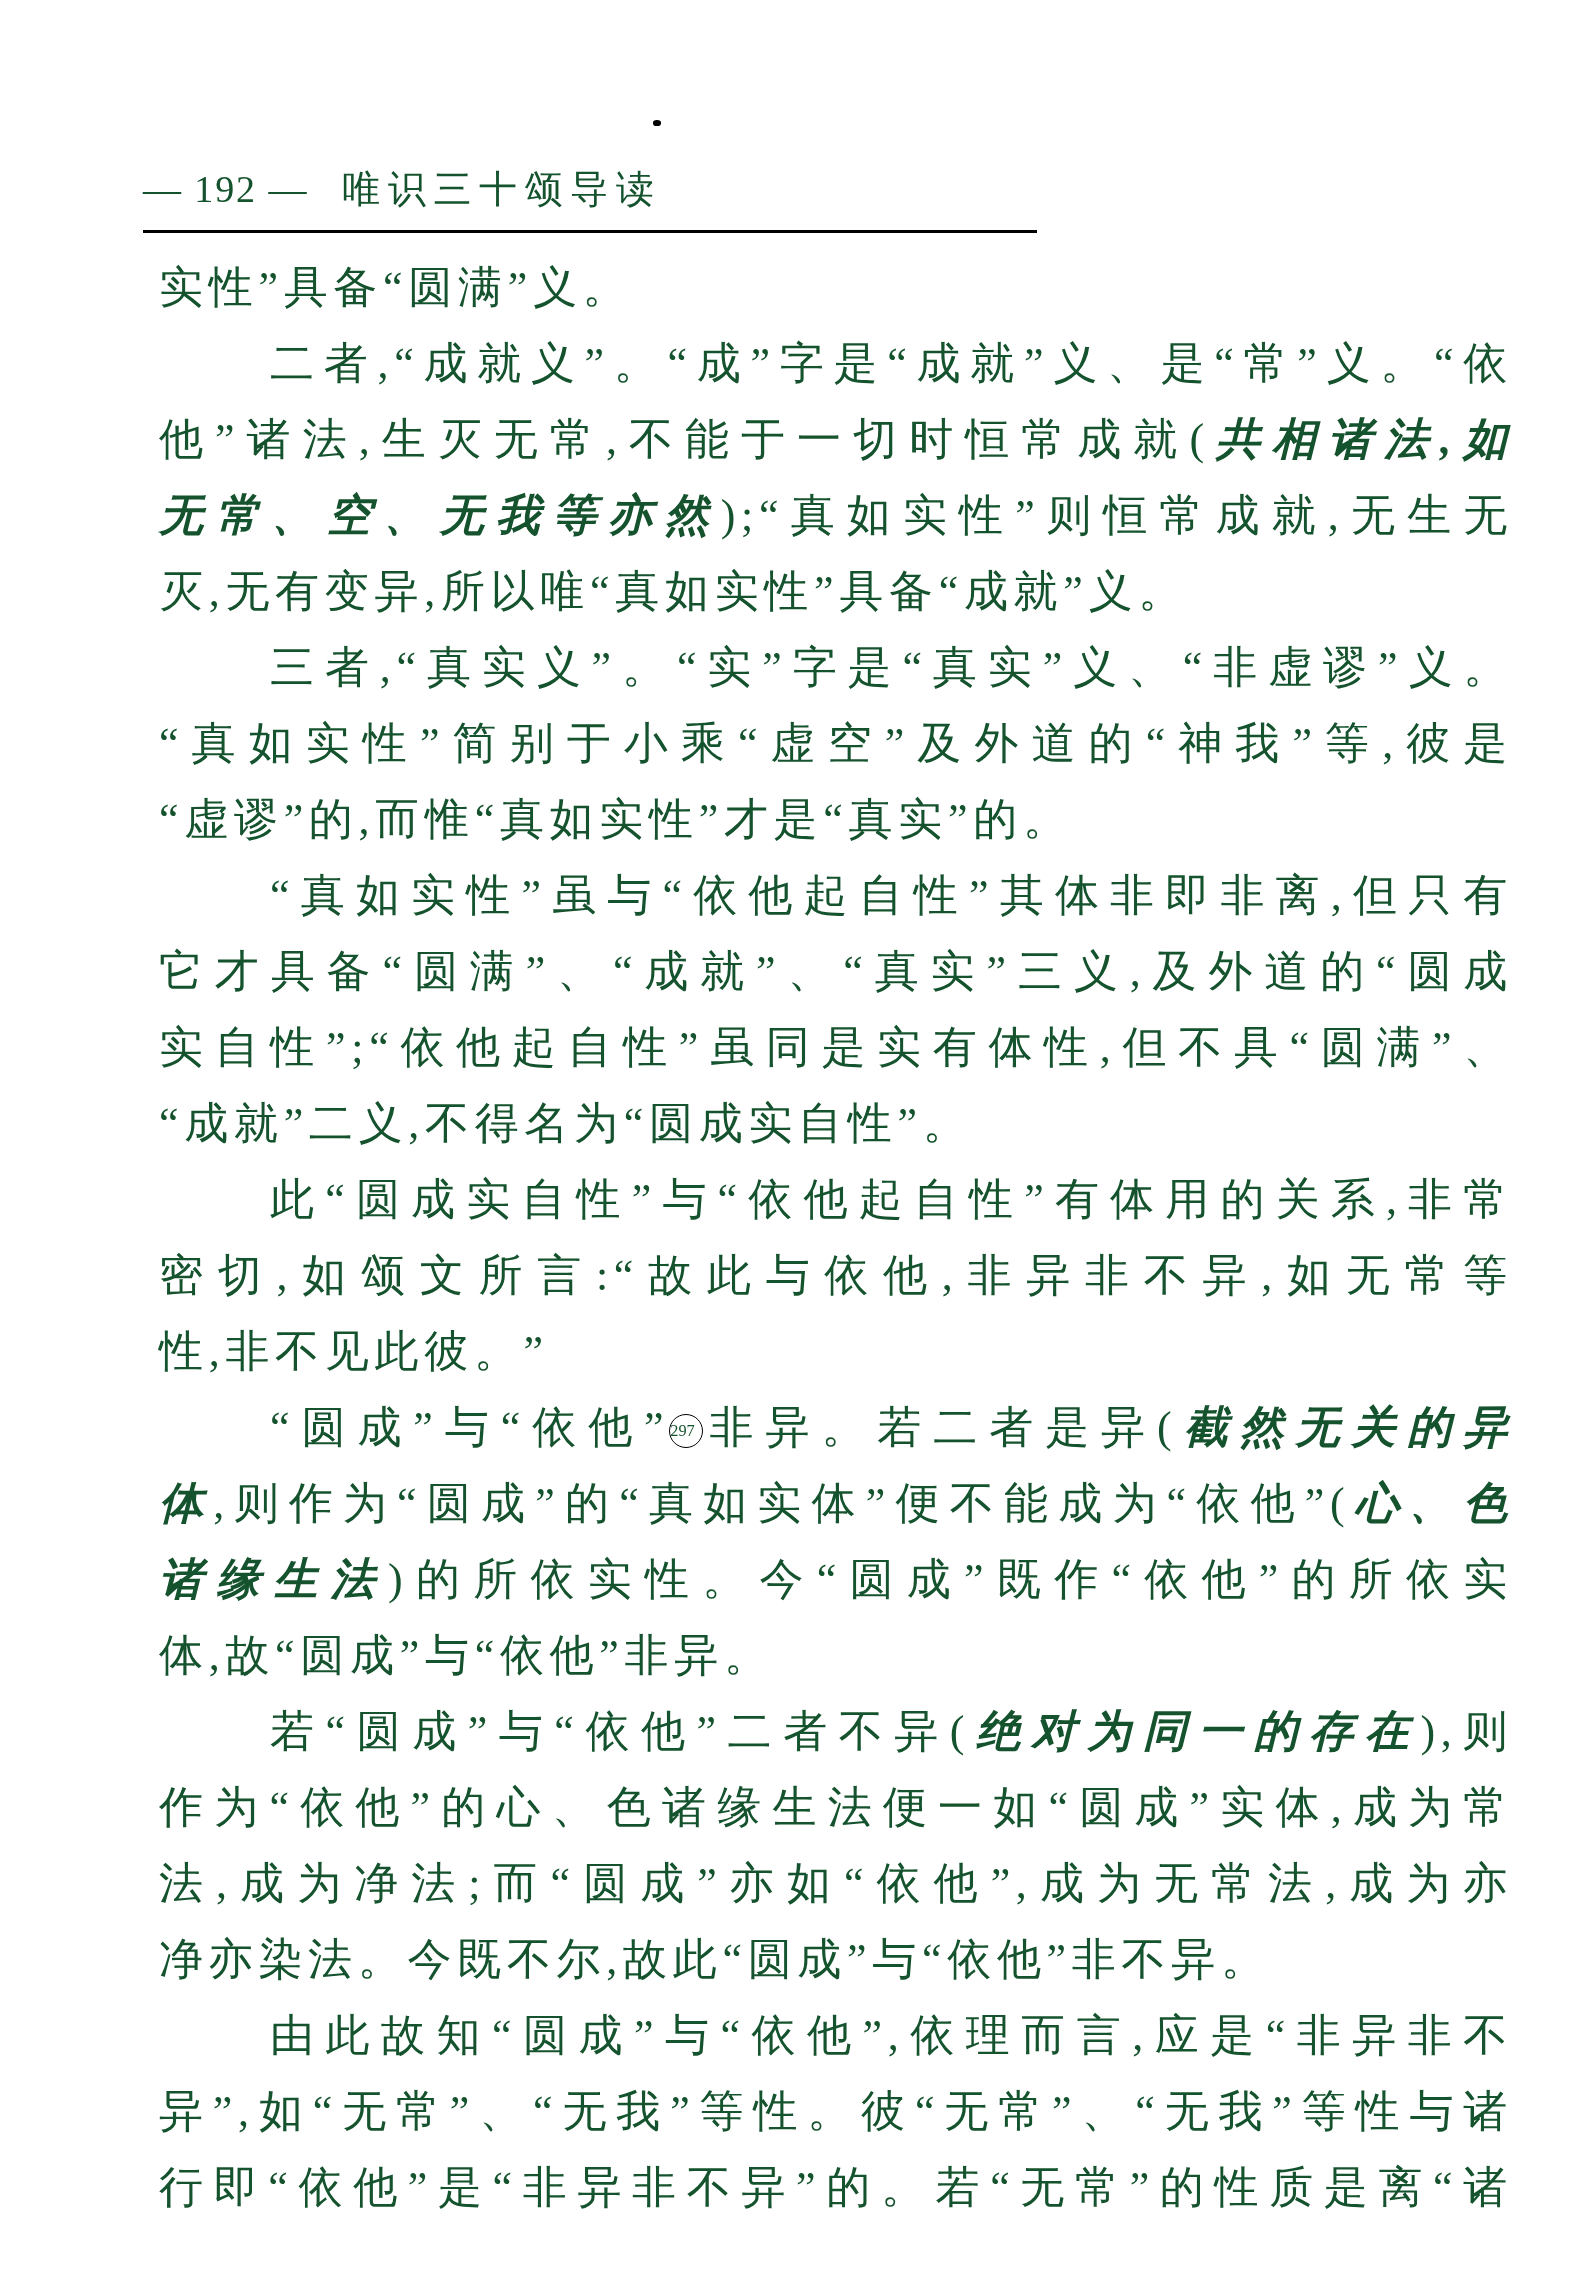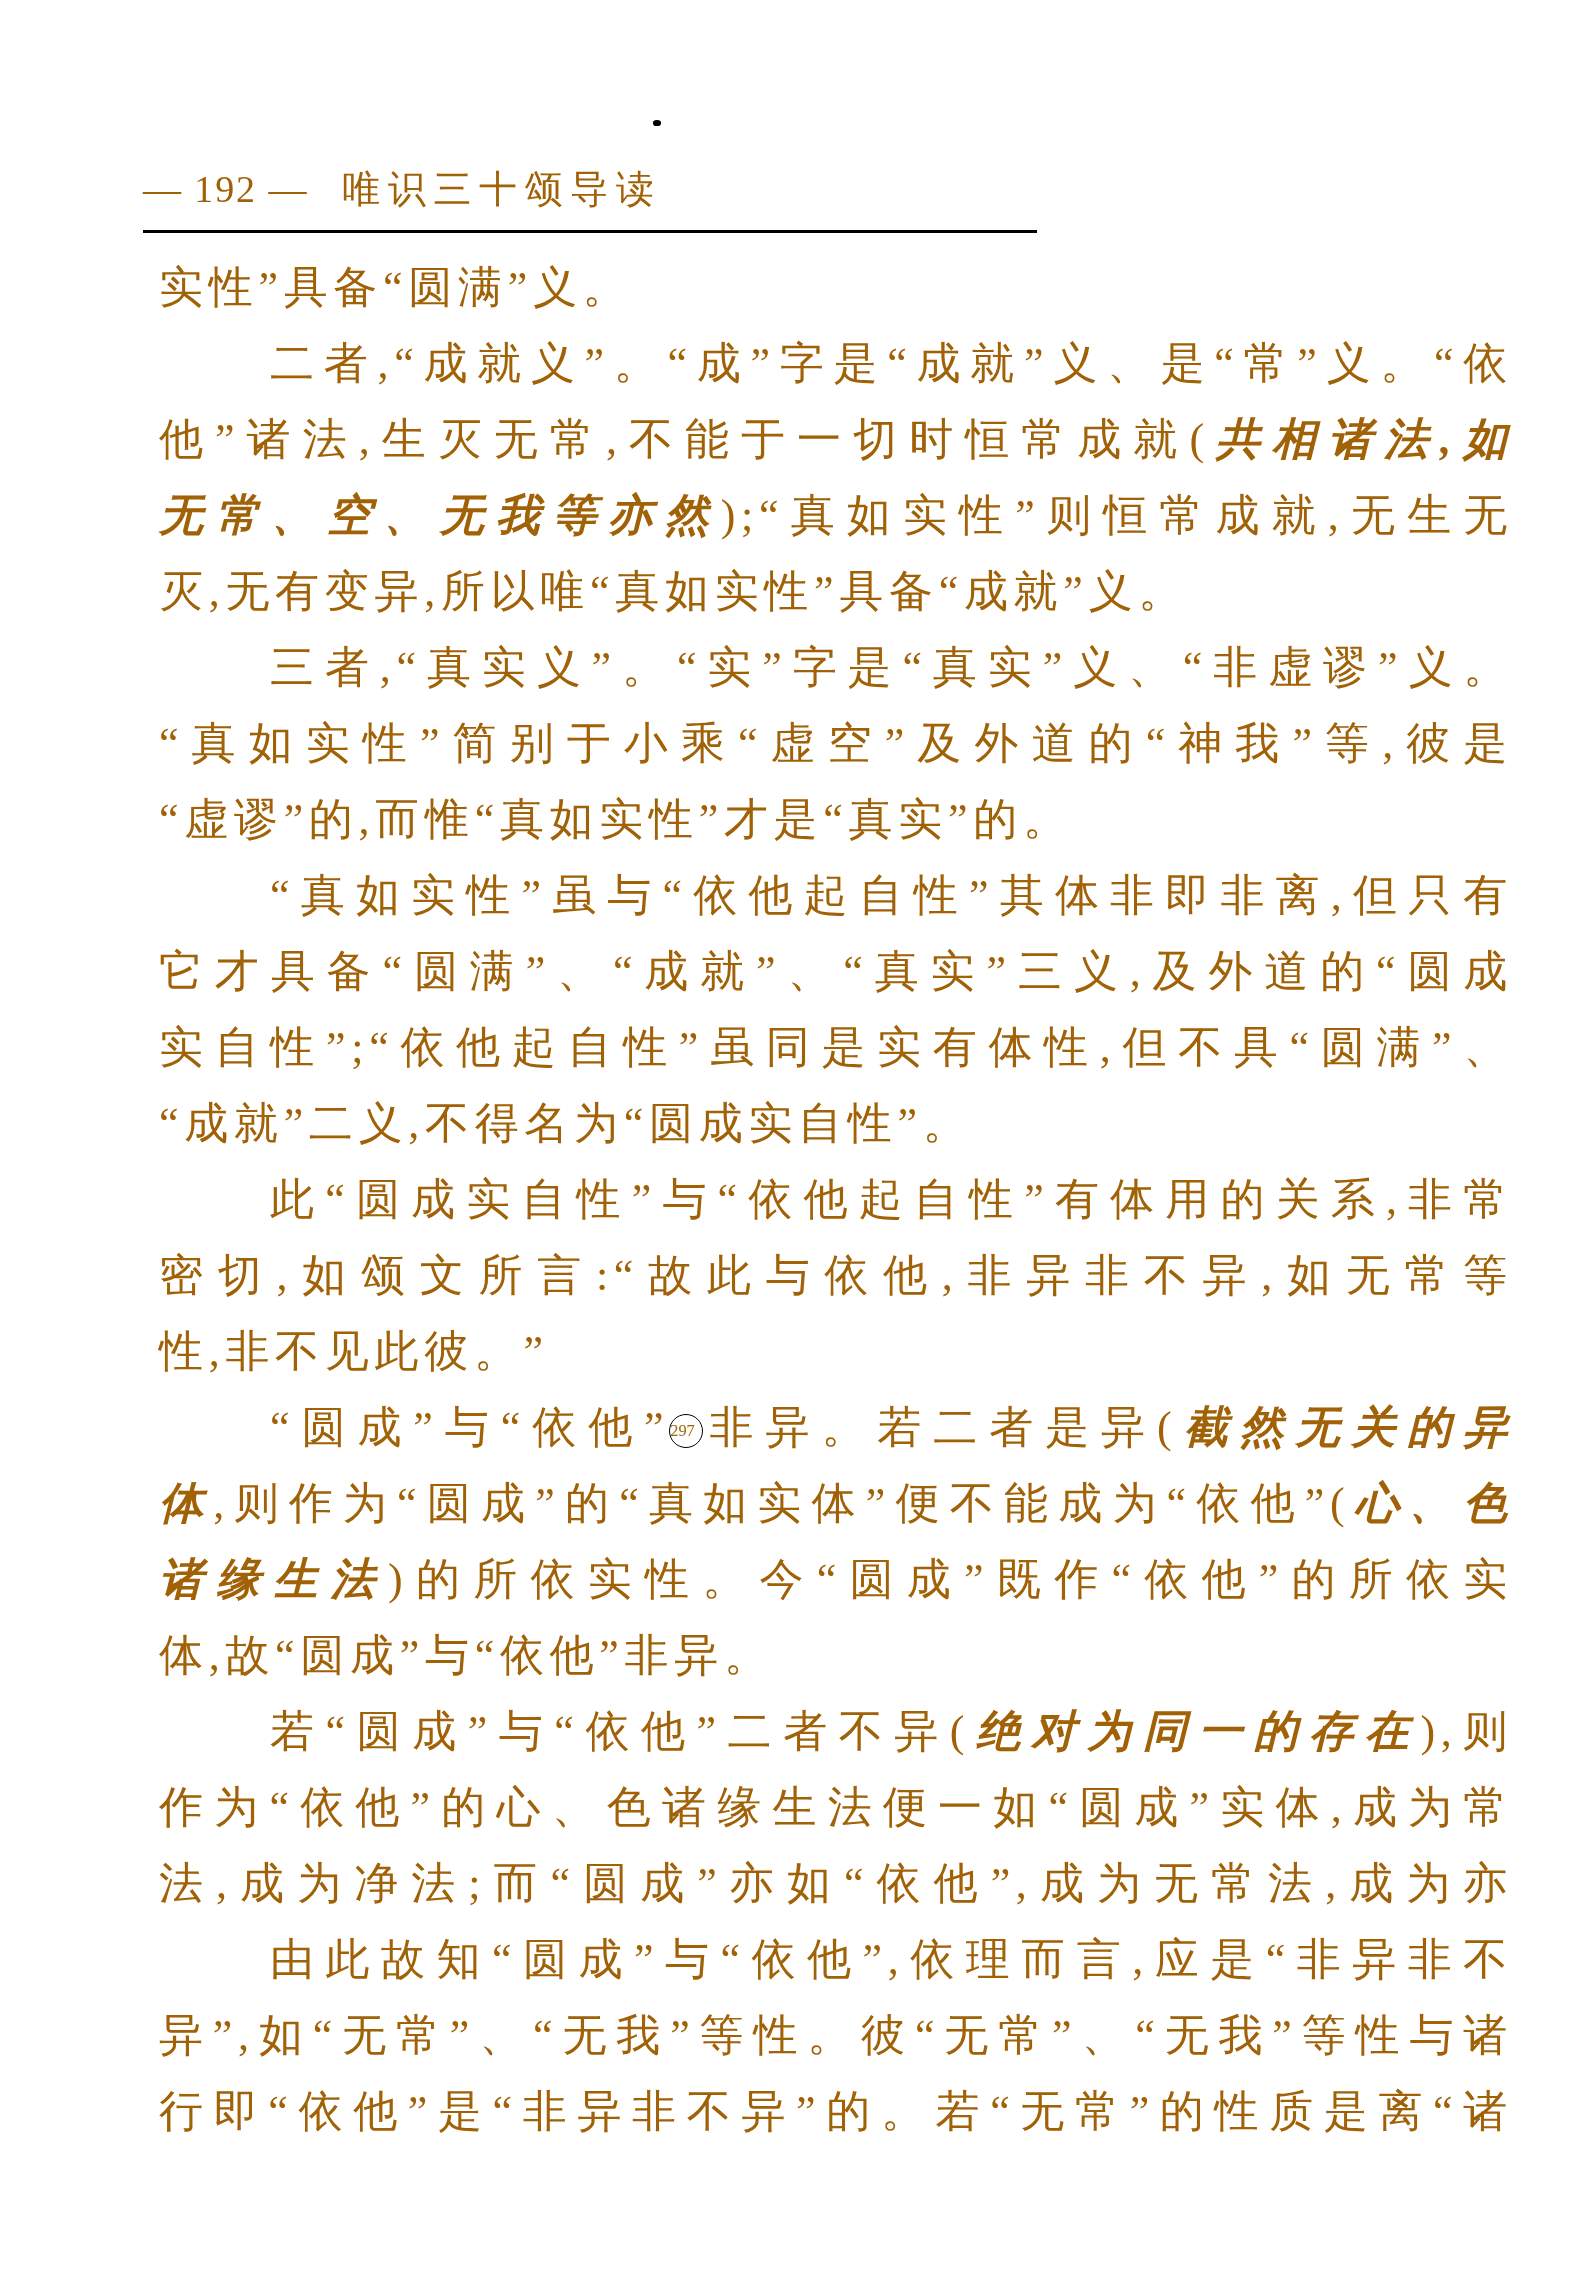--- a/index.html
+++ b/index.html
@@ -1,20 +1,20 @@
 <!DOCTYPE html>
 <html><head>
 <meta charset="utf-8">
 <style>
   html,body { margin:0; padding:0; }
   .page {
     position:relative;
     width:1591px; height:2293px;
     background:#ffffff;
-    color:#a16207;
+    color:#14532d;
     font-family:"Liberation Serif","DejaVu Serif",serif;
     overflow:hidden;
   }
   .speck {
     position:absolute; left:653px; top:120px;
     width:7.6px; height:5.7px; background:#000; border-radius:50%;
   }
   .header {
     position:absolute; left:143px; top:164px;
     width:894px;
@@ -78,18 +78,19 @@
       <div class="line indent"><span>此“圆成实自性”与“依他起自性”有体用的关系,非常</span></div>
       <div class="line"><span>密切,如颂文所言:“故此与依他,非异非不异,如无常等</span></div>
       <div class="line para-end"><span>性,非不见此彼。”</span></div>
       <div class="line indent"><span>“圆成”与“依他”</span><span class="fnmark">297</span><span>非异。若二者是异(</span><span class="kai">截然无关的异</span></div>
       <div class="line"><span class="kai">体</span><span>,则作为“圆成”的“真如实体”便不能成为“依他”(</span><span class="kai">心、色</span></div>
       <div class="line"><span class="kai">诸缘生法</span><span>)的所依实性。今“圆成”既作“依他”的所依实</span></div>
       <div class="line para-end"><span>体,故“圆成”与“依他”非异。</span></div>
       <div class="line indent"><span>若“圆成”与“依他”二者不异(</span><span class="kai">绝对为同一的存在</span><span>),则</span></div>
       <div class="line"><span>作为“依他”的心、色诸缘生法便一如“圆成”实体,成为常</span></div>
       <div class="line"><span>法,成为净法;而“圆成”亦如“依他”,成为无常法,成为亦</span></div>
+      <div class="line para-end"><span>净亦染法。今既不尔,故此“圆成”与“依他”非不异。</span></div>
       <div class="line indent"><span>由此故知“圆成”与“依他”,依理而言,应是“非异非不</span></div>
       <div class="line"><span>异”,如“无常”、“无我”等性。彼“无常”、“无我”等性与诸</span></div>
       <div class="line"><span>行即“依他”是“非异非不异”的。若“无常”的性质是离“诸</span></div>
     </div>
 </div>
 
 
 </body></html>

